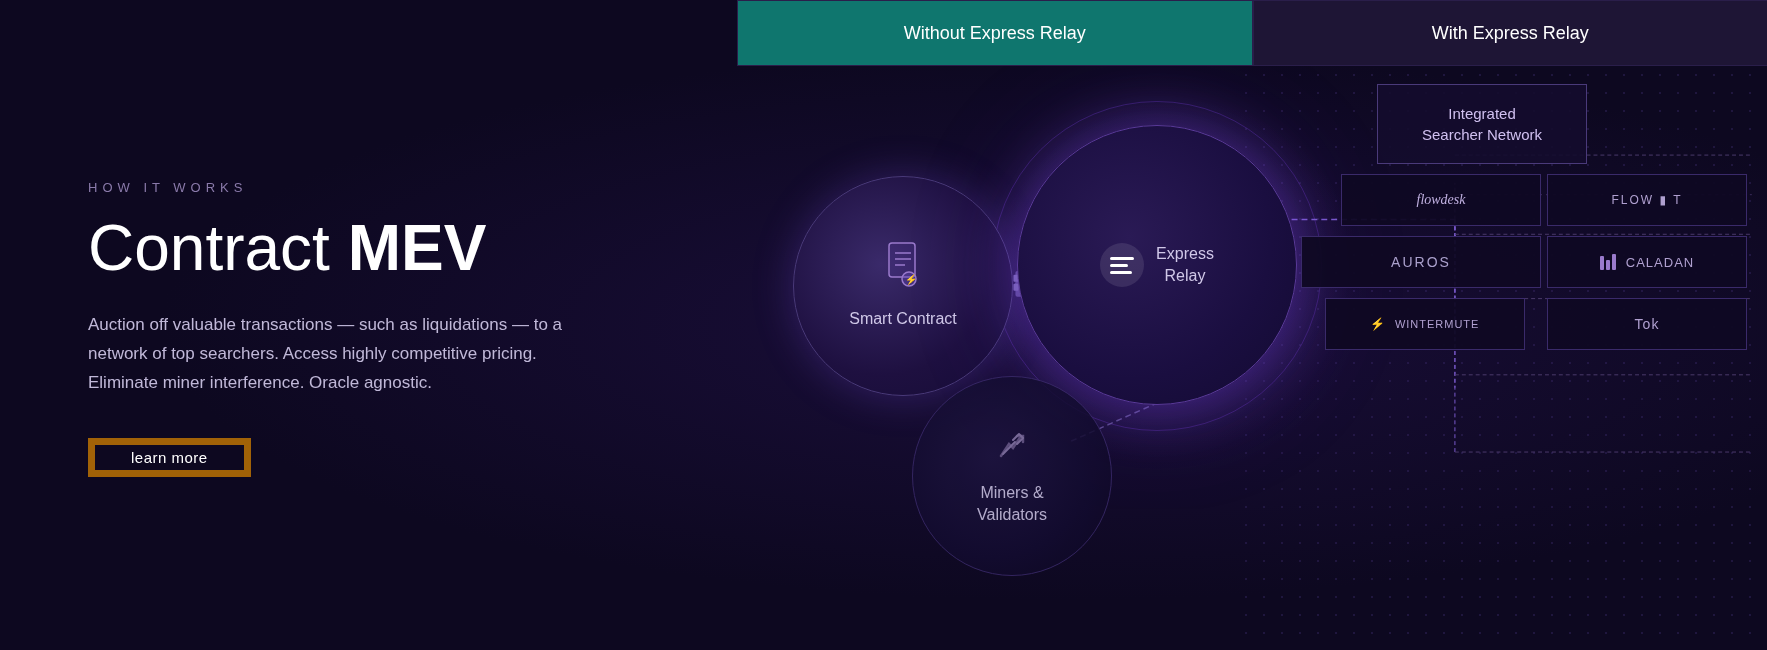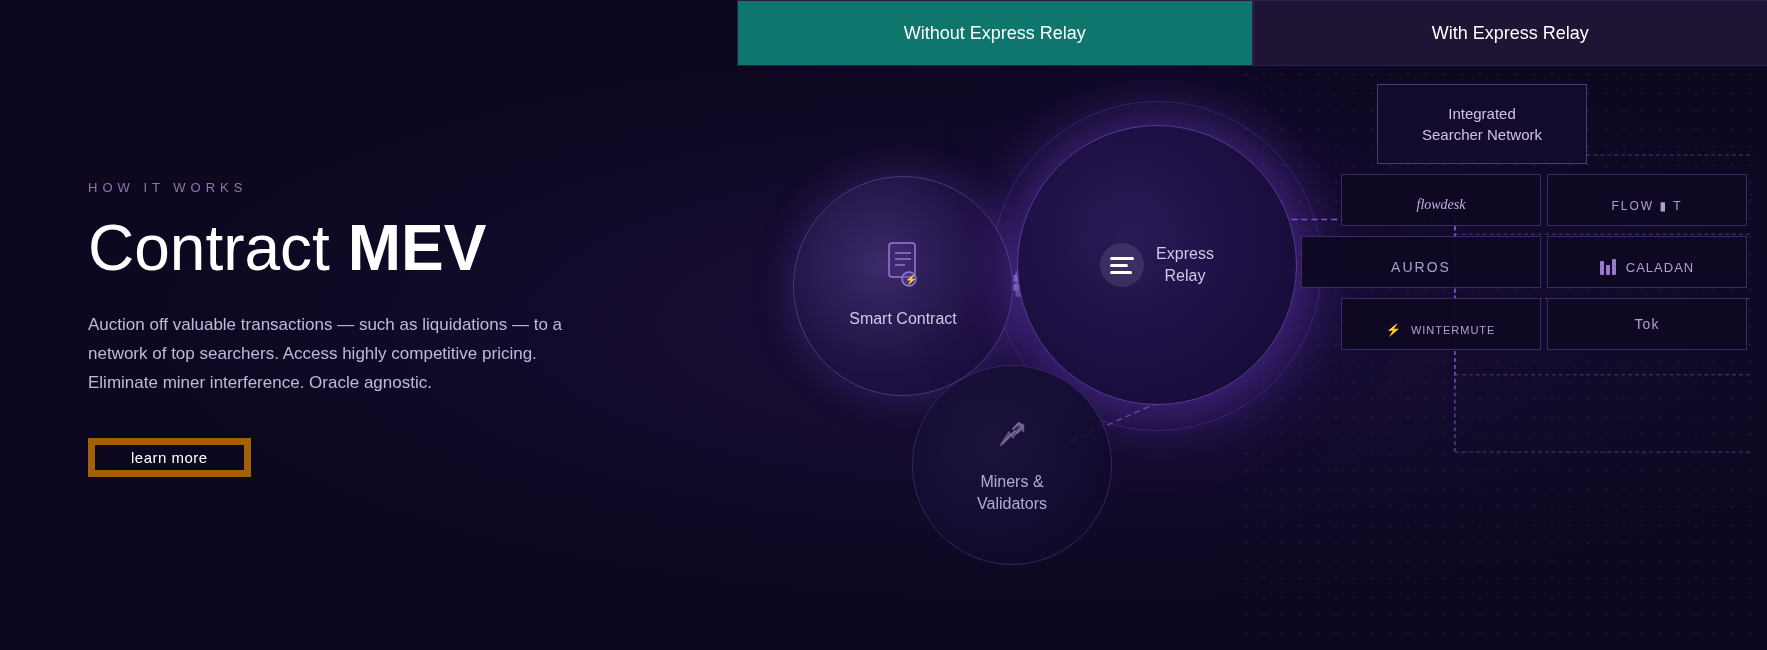--- a/index.html
+++ b/index.html
@@ -155,21 +155,21 @@
       flex-direction: row;
       align-items: center;
       justify-content: center;
       gap: 12px;
       box-shadow: 0 0 60px rgba(140,80,255,0.4), 0 0 120px rgba(100,60,200,0.2);
     }
 
     .miners-circle {
       position: absolute;
       left: 175px;
-      top: 299px;
+      top: 310px;
       width: 200px;
       height: 200px;
       border-radius: 50%;
       background: radial-gradient(circle at 40% 40%, #1e1540 0%, #130c30 60%, #0d0820 100%);
       border: 1px solid #3a2a6a;
       display: flex;
       flex-direction: column;
       align-items: center;
       justify-content: center;
       gap: 10px;
@@ -214,21 +214,21 @@
       font-size: 15px;
       color: #d0c0f0;
       line-height: 1.4;
     }
 
     .searcher-box {
       background: rgba(15,8,35,0.95);
       border: 1px solid #3a2a6a;
       padding: 12px 10px;
       display: flex;
-      align-items: flex-end;
+      align-items: center;
       justify-content: center;
       height: 52px;
     }
 
     .searcher-box .brand-text {
       font-size: 13px;
       color: #c0b0e0;
       letter-spacing: 1px;
       text-transform: uppercase;
     }
@@ -479,21 +479,21 @@
           <div class="cal-bars">
             <div class="cal-bar" style="height:14px;"></div>
             <div class="cal-bar" style="height:10px;"></div>
             <div class="cal-bar" style="height:16px;"></div>
           </div>
           <span style="font-size:13px; color:#b0a0d0; letter-spacing:1px; margin-left:6px;">CALADAN</span>
         </div>
       </div>
     </div>
 
-    <div style="position:absolute; top:232px; right:20px; display:flex; gap:6px;">
+    <div style="position:absolute; top:232px; right:20px; display:flex; gap:22px;">
       <div class="searcher-box" style="width:200px;">
         <div class="wintermute-logo">
           <span style="color:#7a6aaa; margin-right:5px;">⚡</span>
           <span style="font-size:11px; letter-spacing:1px; color:#b0a0d0;">WINTERMUTE</span>
         </div>
       </div>
       <div class="partial-box" style="width:200px;">
         <span style="font-size:14px; color:#b0a0d0; letter-spacing:1px;">Tok</span>
       </div>
     </div>

